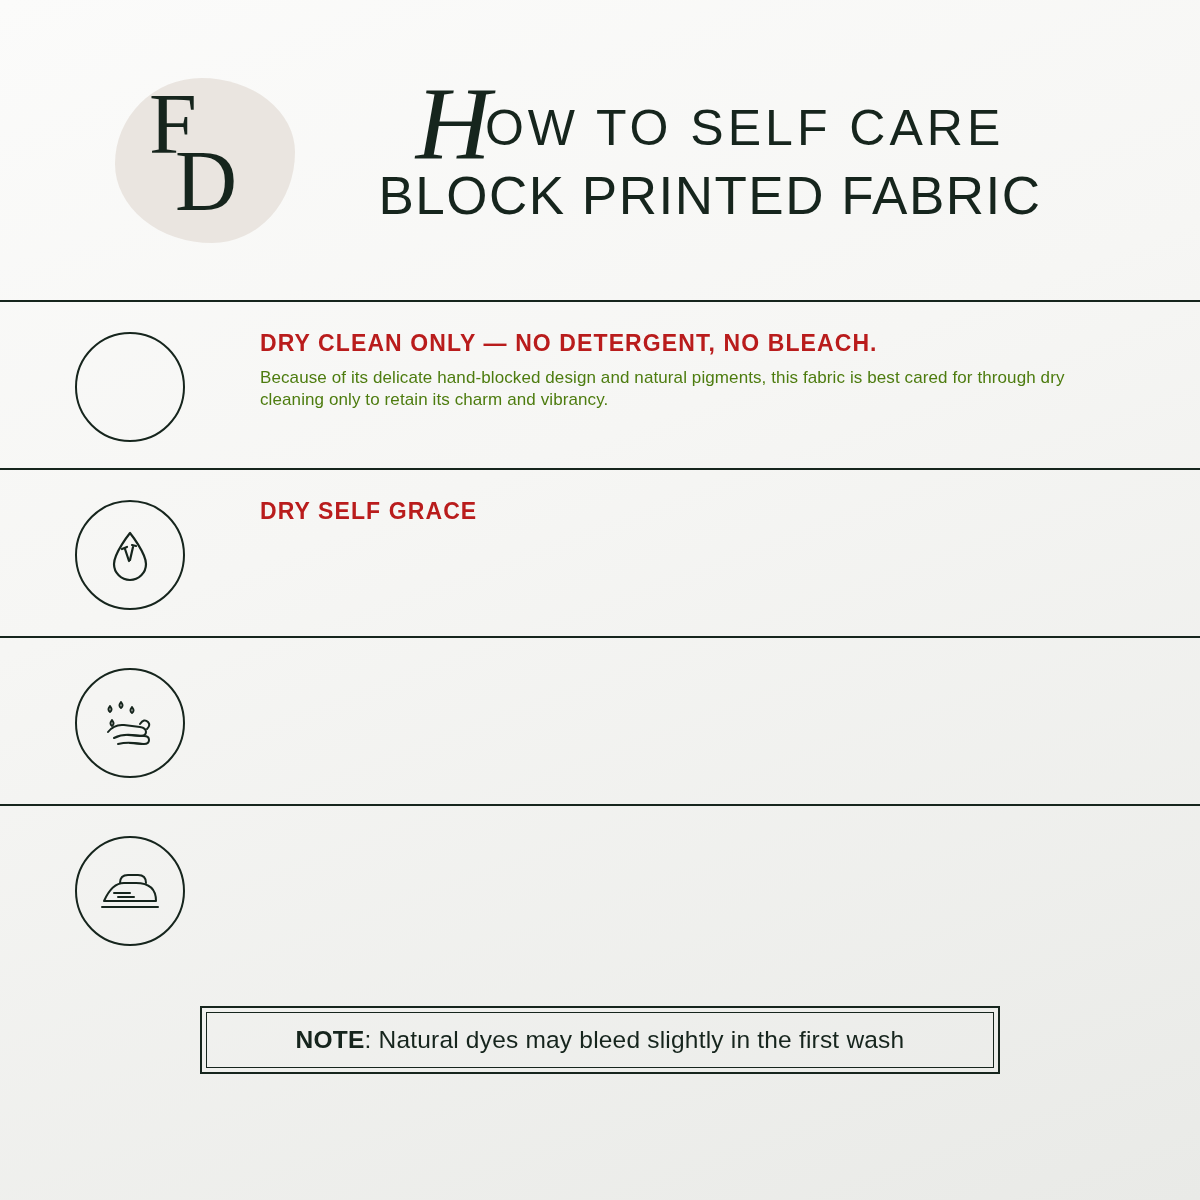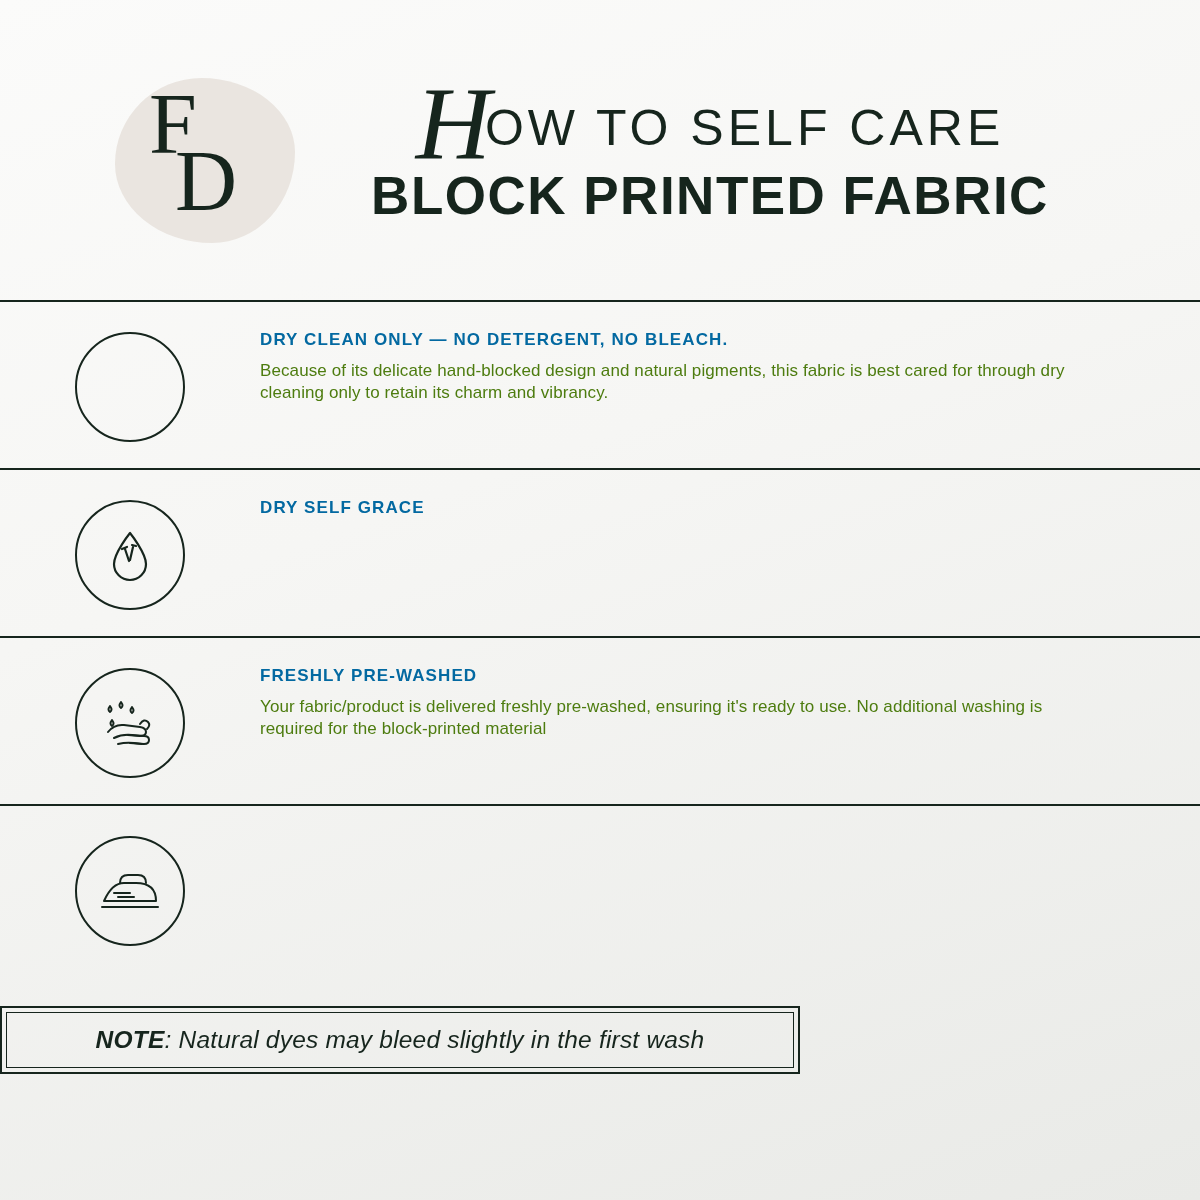--- a/index.html
+++ b/index.html
@@ -88,21 +88,21 @@
     font-style: italic;
     font-size: 104px;
     line-height: 0.6;
     letter-spacing: 0;
     position: relative;
     top: 14px;
     margin-right: -6px;
   }
   .title-line2 {
     font-size: 53px;
-    font-weight: bold;
+    font-weight: normal;
     letter-spacing: 1.5px;
     color: #16251d;
     margin-top: 16px;
     line-height: 1;
     white-space: nowrap;
   }
 
   
   .rule {
     width: 100%;
@@ -131,39 +131,39 @@
     display: flex;
     align-items: center;
     justify-content: center;
     box-sizing: border-box;
   }
   .text-cell {
     flex: 1 1 auto;
     padding-top: 2px;
   }
   .row-title {
-    font-size: 17px;
+    font-size: 23px;
     font-weight: bold;
     letter-spacing: 1.1px;
-    color: #0369a1;
+    color: #b91c1c;
     margin-bottom: 10px;
   }
   .row-body {
     font-size: 17px;
     line-height: 1.28;
     color: #4d7c0f;
     max-width: 830px;
     letter-spacing: 0.1px;
   }
 
   
   .note-area {
     display: flex;
+    justify-content: center;
     padding-top: 34px;
-    font-style: italic;
   }
   .note-box {
     border: 2px solid #16251d;
     padding: 4px;
     width: 800px;
     box-sizing: border-box;
   }
   .note-inner {
     border: 1px solid #16251d;
     padding: 13px 10px;
@@ -238,24 +238,20 @@
           <path d="M27 12 q-3 4 0 6 q3 -2 0 -6 Z"></path>
           <path d="M38 17 q-3 4 0 6 q3 -2 0 -6 Z"></path>
           <path d="M18 30 q-3 4 0 6 q3 -2 0 -6 Z"></path>
           <path d="M14 42 q6 -8 16 -7 l16 2 q6 1 6 5 q0 4 -6 4 l-12 -1"></path>
           <path d="M20 48 q8 -4 18 -3 l12 1 q5 0 5 4 q0 4 -5 4 l-14 -1"></path>
           <path d="M24 54 q8 -2 16 -1 l8 1"></path>
           <path d="M46 34 q4 -6 8 -2 q3 3 -1 7"></path>
         </svg>
       </div>
     </div>
-    <div class="text-cell">
-      <div class="row-title">FRESHLY PRE-WASHED</div>
-      <div class="row-body">Your fabric/product is delivered freshly pre-washed, ensuring it's ready to use. No additional washing is required for the block-printed material</div>
-    </div>
   </div>
 
   <div class="rule"></div>
 
   <div class="row">
     <div class="icon-cell">
       <div class="icon-circle">
         <svg width="72" height="60" viewBox="0 0 72 60" fill="none" stroke="#16251d" stroke-width="2" stroke-linecap="round" stroke-linejoin="round">
           <path d="M10 40 h52 q0 -18 -20 -18 h-12 q-12 0 -20 18 Z"></path>
           <path d="M8 46 h56"></path>

